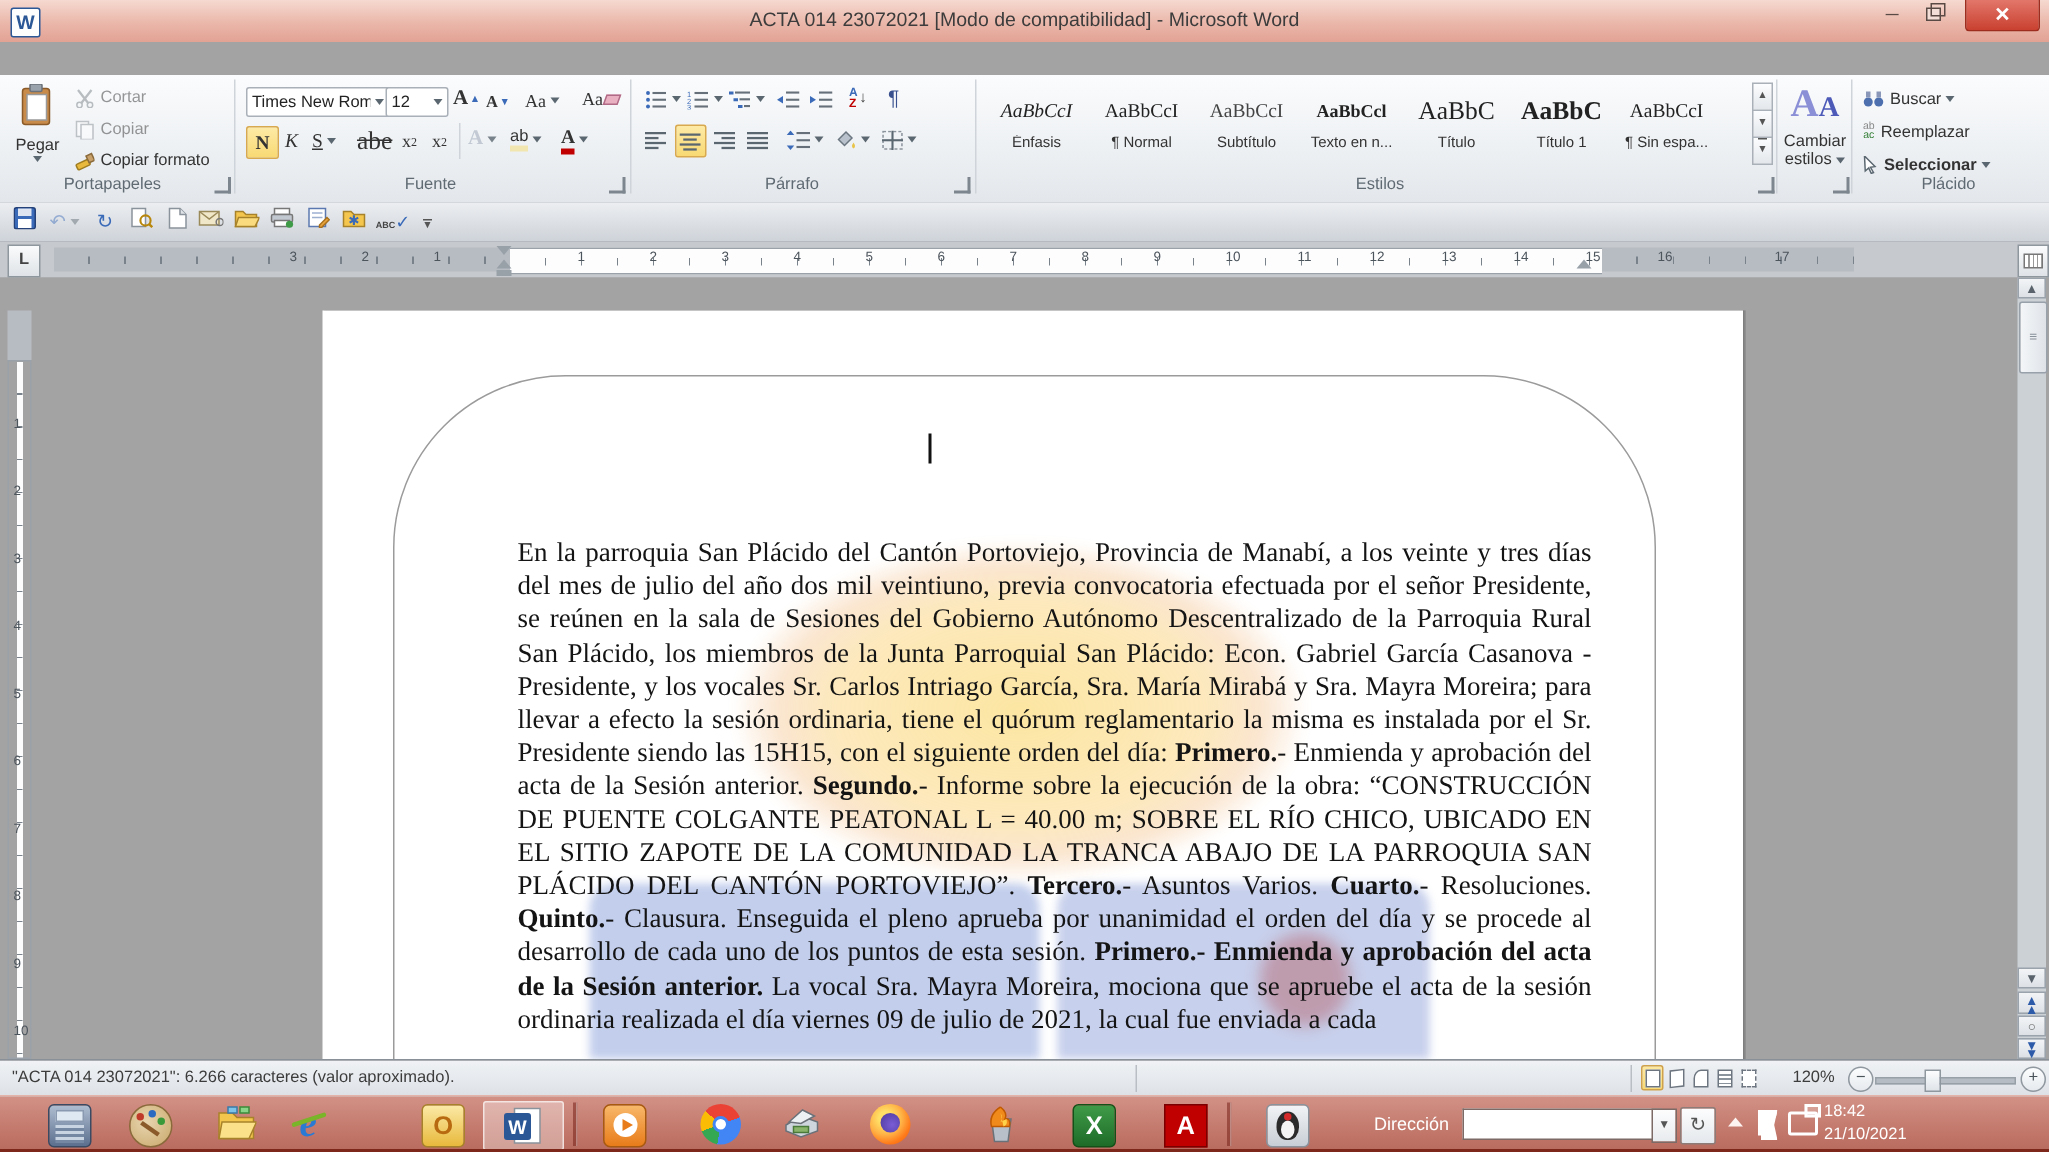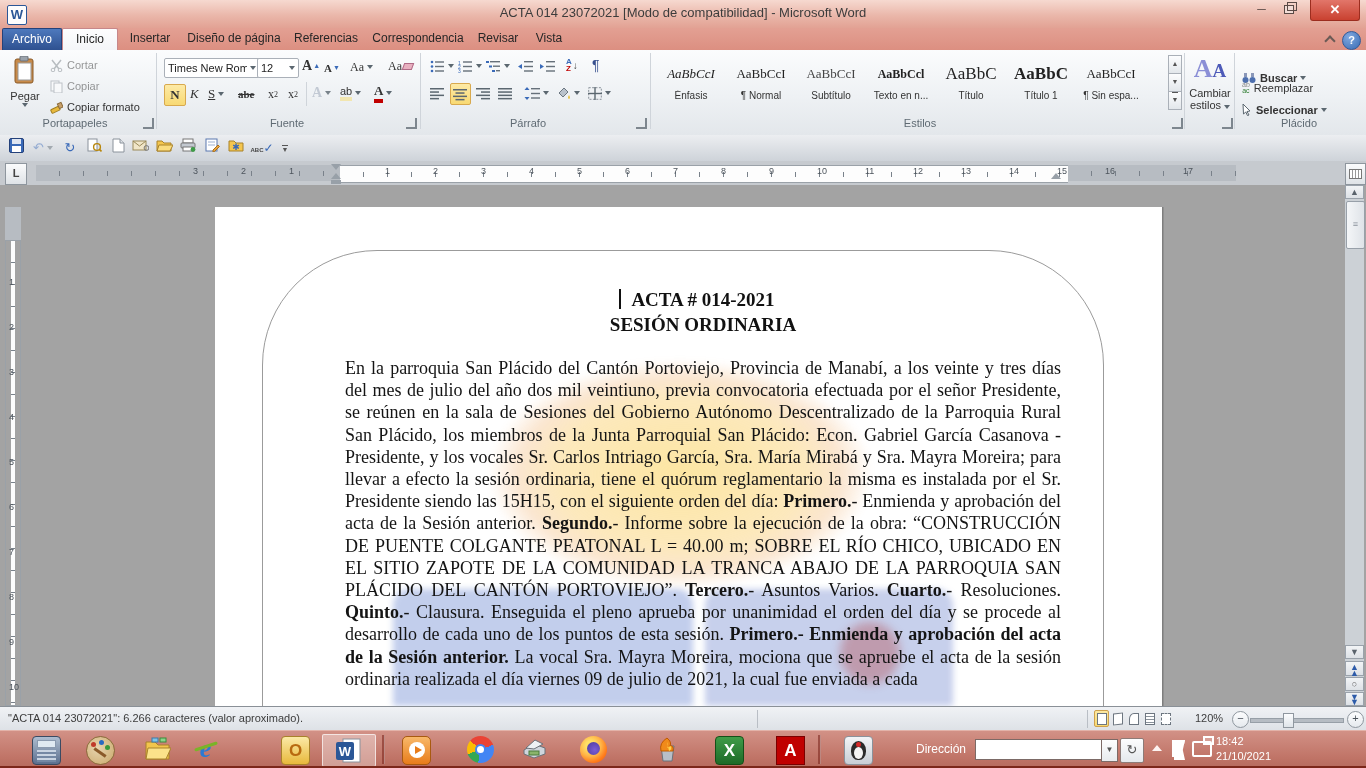--- a/index.html
+++ b/index.html
@@ -127,34 +127,20 @@
   <div class="a" id="titlebar">
     <div class="a" id="app-ico">W</div>
     <div class="a" id="wtitle">ACTA 014 23072021 [Modo de compatibilidad]  -  Microsoft Word</div>
     <div class="a winbtn" id="btn-min">─</div>
     <div class="a winbtn" id="btn-restore">
         <span id="restore-glyph"></span>
       </div>
     <div class="a winbtn" id="btn-close">✕</div>
   </div>
 
-  <div class="a" id="tabrow">
-    <div class="a" id="file-tab">Archivo</div>
-    <div class="a rtab active" style="left:62px;width:54px;">Inicio</div>
-    <div class="a rtab" style="left:120px;width:60px;">Insertar</div>
-    <div class="a rtab" style="left:184px;width:100px;">Diseño de página</div>
-    <div class="a rtab" style="left:288px;width:76px;">Referencias</div>
-    <div class="a rtab" style="left:368px;width:100px;">Correspondencia</div>
-    <div class="a rtab" style="left:472px;width:52px;">Revisar</div>
-    <div class="a rtab" style="left:528px;width:42px;">Vista</div>
-    <div class="a" id="collapse-btn">
-        <i></i>
-      </div>
-    <div class="a" id="help-btn">?</div>
-  </div>
 
   <div class="a" id="ribbon">
 
     <div class="a" style="left:6px;top:4px;width:38px;height:58px;text-align:center;">
       <svg width="24" height="30" viewBox="0 0 24 30" style="margin-top:2px">
         <rect x="2" y="3" width="18" height="24" rx="2" fill="#c88b4a" stroke="#8a5a28"></rect>
         <rect x="7" y="0" width="8" height="5" rx="1" fill="#9aa2ab" stroke="#6b7178"></rect>
         <rect x="5" y="7" width="13" height="17" fill="#fff" stroke="#999"></rect>
       </svg>
       <div style="font-size:11px;color:#333;">Pegar</div>
@@ -213,21 +199,21 @@
     <div class="a sbtn serifch active-toggle" style="left:164px;top:34px;width:16px;justify-content:center;font-weight:bold;font-size:13px;">
         <span>N</span>
       </div>
     <div class="a sbtn serifch" style="left:188px;top:34px;font-style:italic;font-size:13px;">
         <span>K</span>
       </div>
     <div class="a sbtn serifch" style="left:206px;top:34px;text-decoration:underline;font-size:13px;">
         <span>S</span>
         <span class="dar"></span>
       </div>
-    <div class="a sbtn serifch" style="left:236px;top:34px;text-decoration:line-through;font-size:11px;font-weight:bold;">
+    <div class="a sbtn serifch" style="left:236px;top:34px;text-decoration:line-through;font-size:17px;">
         <span>abe</span>
       </div>
     <div class="a sbtn serifch" style="left:266px;top:34px;font-size:12px;">
         <span>x</span>
         <sub style="font-size:8px;">2</sub>
       </div>
     <div class="a sbtn serifch" style="left:286px;top:34px;font-size:12px;">
         <span>x</span>
         <sup style="font-size:8px;">2</sup>
       </div>
@@ -408,21 +394,21 @@
 
     <div class="a" style="left:1188px;top:4px;width:44px;height:60px;text-align:center;">
       <div style="font-family:'Liberation Serif',serif;line-height:30px;">
         <span style="font-size:26px;color:#8b8fd6;font-weight:bold;">A</span><span style="font-size:19px;color:#4d5ab8;font-weight:bold;">A</span>
       </div>
       <div style="font-size:11px;color:#333;line-height:12px;"><span>Cambiar</span><br><span>estilos</span><span class="dar" style="display:inline-block;"></span></div>
     </div>
     <div class="a launcher" style="left:1222px;"></div>
     <div class="a gsep" style="left:1234px;"></div>
 
-    <div class="a sbtn" style="left:1240px;top:18px;font-weight:bold;">
+    <div class="a sbtn" style="left:1240px;top:6px;">
       <svg width="14" height="12" viewBox="0 0 14 12">
           <circle cx="3.5" cy="8" r="3" fill="#4d6fae"></circle>
           <circle cx="10.5" cy="8" r="3" fill="#4d6fae"></circle>
           <rect x="2" y="1" width="3" height="4" fill="#8a97b8"></rect>
           <rect x="9" y="1" width="3" height="4" fill="#8a97b8"></rect>
         </svg>
       <span style="margin-left:4px;">Buscar</span>
         <span class="dar"></span>
     </div>
     <div class="a sbtn" style="left:1240px;top:28px;text-align:center;">
@@ -559,24 +545,20 @@
         <span class="vnum" style="top: 497px;">10</span>
       </div>
 
     <div class="a" id="page">
       <div class="a wm" id="wm-seal"></div>
       <div class="a wm" id="wm-blue1"></div>
       <div class="a wm" id="wm-blue2"></div>
       <div class="a" id="wm-red"></div>
       <div class="a" id="pageborder"></div>
       <div class="a" id="caret"></div>
-      <div class="a" id="doc-title">
-        <div>ACTA # 014-2021</div>
-        <div>SESIÓN ORDINARIA</div>
-      </div>
       <p class="a" id="body-text"><span>En la parroquia San Plácido del Cantón Portoviejo, Provincia de Manabí, a los veinte y tres días del mes de julio del año dos mil veintiuno, previa convocatoria efectuada por el señor Presidente, se reúnen en la sala de Sesiones del Gobierno Autónomo Descentralizado de la Parroquia Rural San Plácido, los miembros de la Junta Parroquial San Plácido: Econ. Gabriel García Casanova - Presidente, y los vocales Sr. Carlos Intriago García, Sra. María Mirabá y Sra. Mayra Moreira; para llevar a efecto la sesión ordinaria, tiene el quórum reglamentario la misma es instalada por el Sr. Presidente siendo las 15H15, con el siguiente orden del día: </span><span class="seg-b">Primero.</span><span>- Enmienda y aprobación del acta de la Sesión anterior. </span><span class="seg-b">Segundo.</span><span>- Informe sobre la ejecución de la obra: “CONSTRUCCIÓN DE PUENTE COLGANTE PEATONAL L = 40.00 m; SOBRE EL RÍO CHICO, UBICADO EN EL SITIO ZAPOTE DE LA COMUNIDAD LA TRANCA ABAJO DE LA PARROQUIA SAN PLÁCIDO DEL CANTÓN PORTOVIEJO”. </span><span class="seg-b">Tercero.</span><span>- Asuntos Varios. </span><span class="seg-b">Cuarto.</span><span>- Resoluciones. </span><span class="seg-b">Quinto.</span><span>- Clausura. Enseguida el pleno aprueba por unanimidad el orden del día y se procede al desarrollo de cada uno de los puntos de esta sesión. </span><span class="seg-b">Primero.- Enmienda y aprobación del acta de la Sesión anterior.</span><span> La vocal Sra. Mayra Moreira, mociona que se apruebe el acta de la sesión ordinaria realizada el día viernes 09 de julio de 2021, la cual fue enviada a cada</span></p>
     </div>
 
     <div class="a" id="vscroll">
       <div class="sbtnv" style="top:0;height:14px;">▲</div>
       <div id="vthumb">≡</div>
       <div class="sbtnv" style="top:460px;height:14px;">▼</div>
       <div class="sbtnv" style="top:476px;height:15px;color:#2d5ba9;line-height:6px;padding-top:2px;">▲<br>▲</div>
       <div class="sbtnv" style="top:492px;height:14px;color:#666;">○</div>
       <div class="sbtnv" style="top:507px;height:14px;color:#2d5ba9;line-height:5px;padding-top:2px;">▼<br>▼</div>

